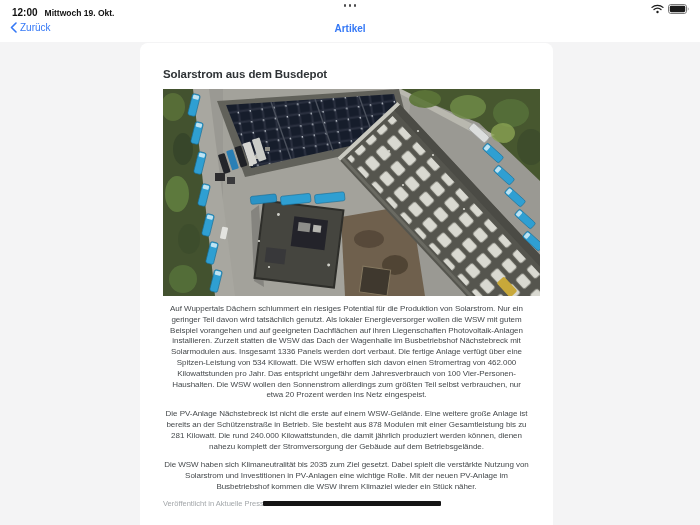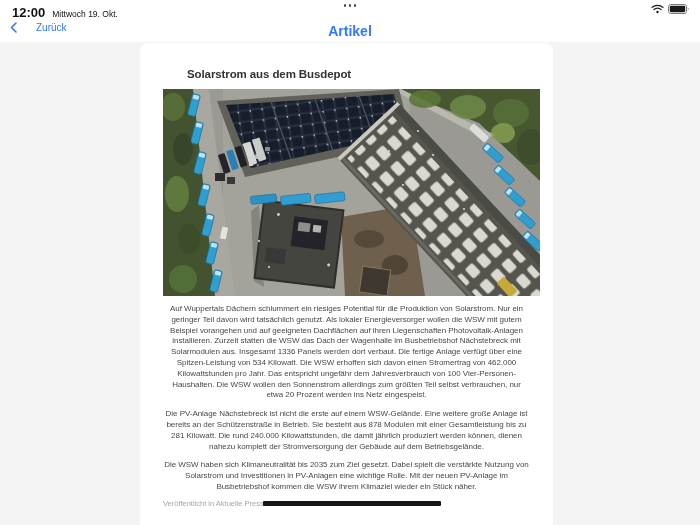--- a/index.html
+++ b/index.html
@@ -3,33 +3,33 @@
 <meta charset="utf-8">
 <style>
   * { margin:0; padding:0; box-sizing:border-box; }
   body { font-family:"Liberation Sans", sans-serif; background:#e8e8e9; }
   .screen { position:relative; width:700px; height:525px; background:#f4f4f5; overflow:hidden; }
 
   
   .header { position:absolute; top:0; left:0; width:700px; height:42px; background:#ffffff; }
   .statusbar { position:relative; height:20px; display:flex; align-items:center; padding:4px 12px 0; }
   .status-left { display:flex; gap:7px; align-items:baseline; color:#111; }
-  .status-time { font-size:13px; font-weight:bold; }
-  .status-date { font-size:8.5px; font-weight:400; }
+  .status-time { font-size:10px; font-weight:bold; }
+  .status-date { font-size:8.5px; font-weight:700; }
   .multitask { position:absolute; left:0; right:0; top:4px; display:flex; justify-content:center; gap:2.5px; }
   .multitask .dot { width:2.5px; height:2.5px; border-radius:50%; background:#4b4b4d; }
   .status-right { position:absolute; right:10px; top:4px; display:flex; align-items:center; gap:4px; }
   .navbar { position:relative; height:22px; }
-  .back-btn { position:absolute; left:10px; top:2px; display:flex; align-items:center; gap:19px; color:#3478f6; font-size:10px; cursor:pointer; }
-  .nav-title { position:absolute; left:0; right:0; top:3px; text-align:center; color:#3478f6; font-size:14px; font-weight:600; }
+  .back-btn { position:absolute; left:10px; top:2px; display:flex; align-items:center; gap:3px; color:#3478f6; font-size:10px; cursor:pointer; }
+  .nav-title { position:absolute; left:0; right:0; top:3px; text-align:center; color:#3478f6; font-size:10px; font-weight:600; }
 
   
   .card { position:absolute; left:140px; top:43px; width:413px; height:482px; background:#ffffff; border-radius:8px 8px 0 0; }
   .card-inner { padding:0 23px; }
-  .headline { padding-top:24px; font-size:11.5px; line-height:14px; font-weight:bold; color:#2f3336; letter-spacing:-0.1px;margin-left:24px; }
+  .headline { padding-top:24px; font-size:11.5px; line-height:14px; font-weight:bold; color:#2f3336; letter-spacing:-0.1px; }
   .subtitle { margin-top:5px; font-size:9.5px; line-height:12px; color:#3a3e41; letter-spacing:-0.25px; }
   .photo-wrap { margin-top:8px; width:377px; height:207px; overflow:hidden; background:#9a9993; }
   .para { margin-top:8px; font-size:8px; line-height:10.8px; color:#45494c; letter-spacing:-0.05px; text-align:center; }
   .footer-row { position:relative; margin-top:6px; font-size:7.5px; line-height:9px; color:#a3a7aa; }
   .redaction { position:absolute; left:100px; top:2px; width:178px; height:5.5px; background:#141414; border-radius:1px; }
 </style>
 </head>
 <body>
 
 <div class="screen">

